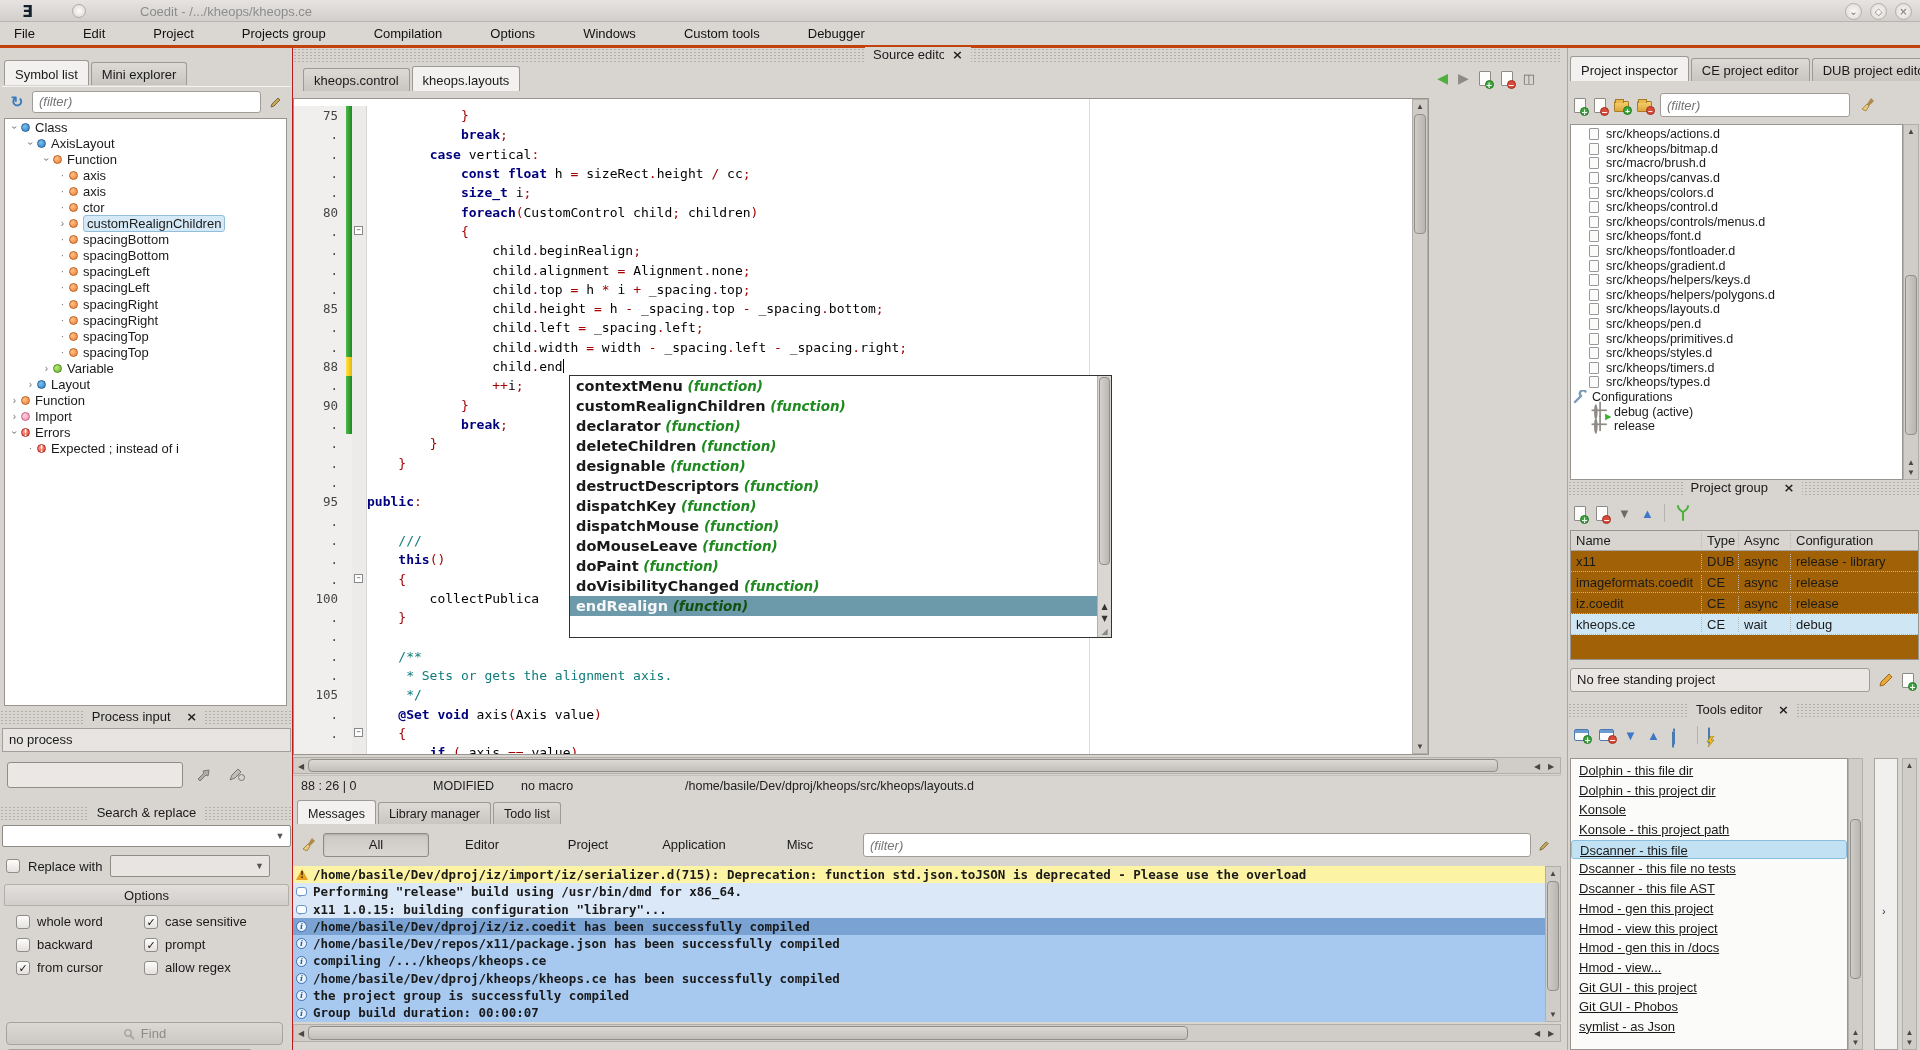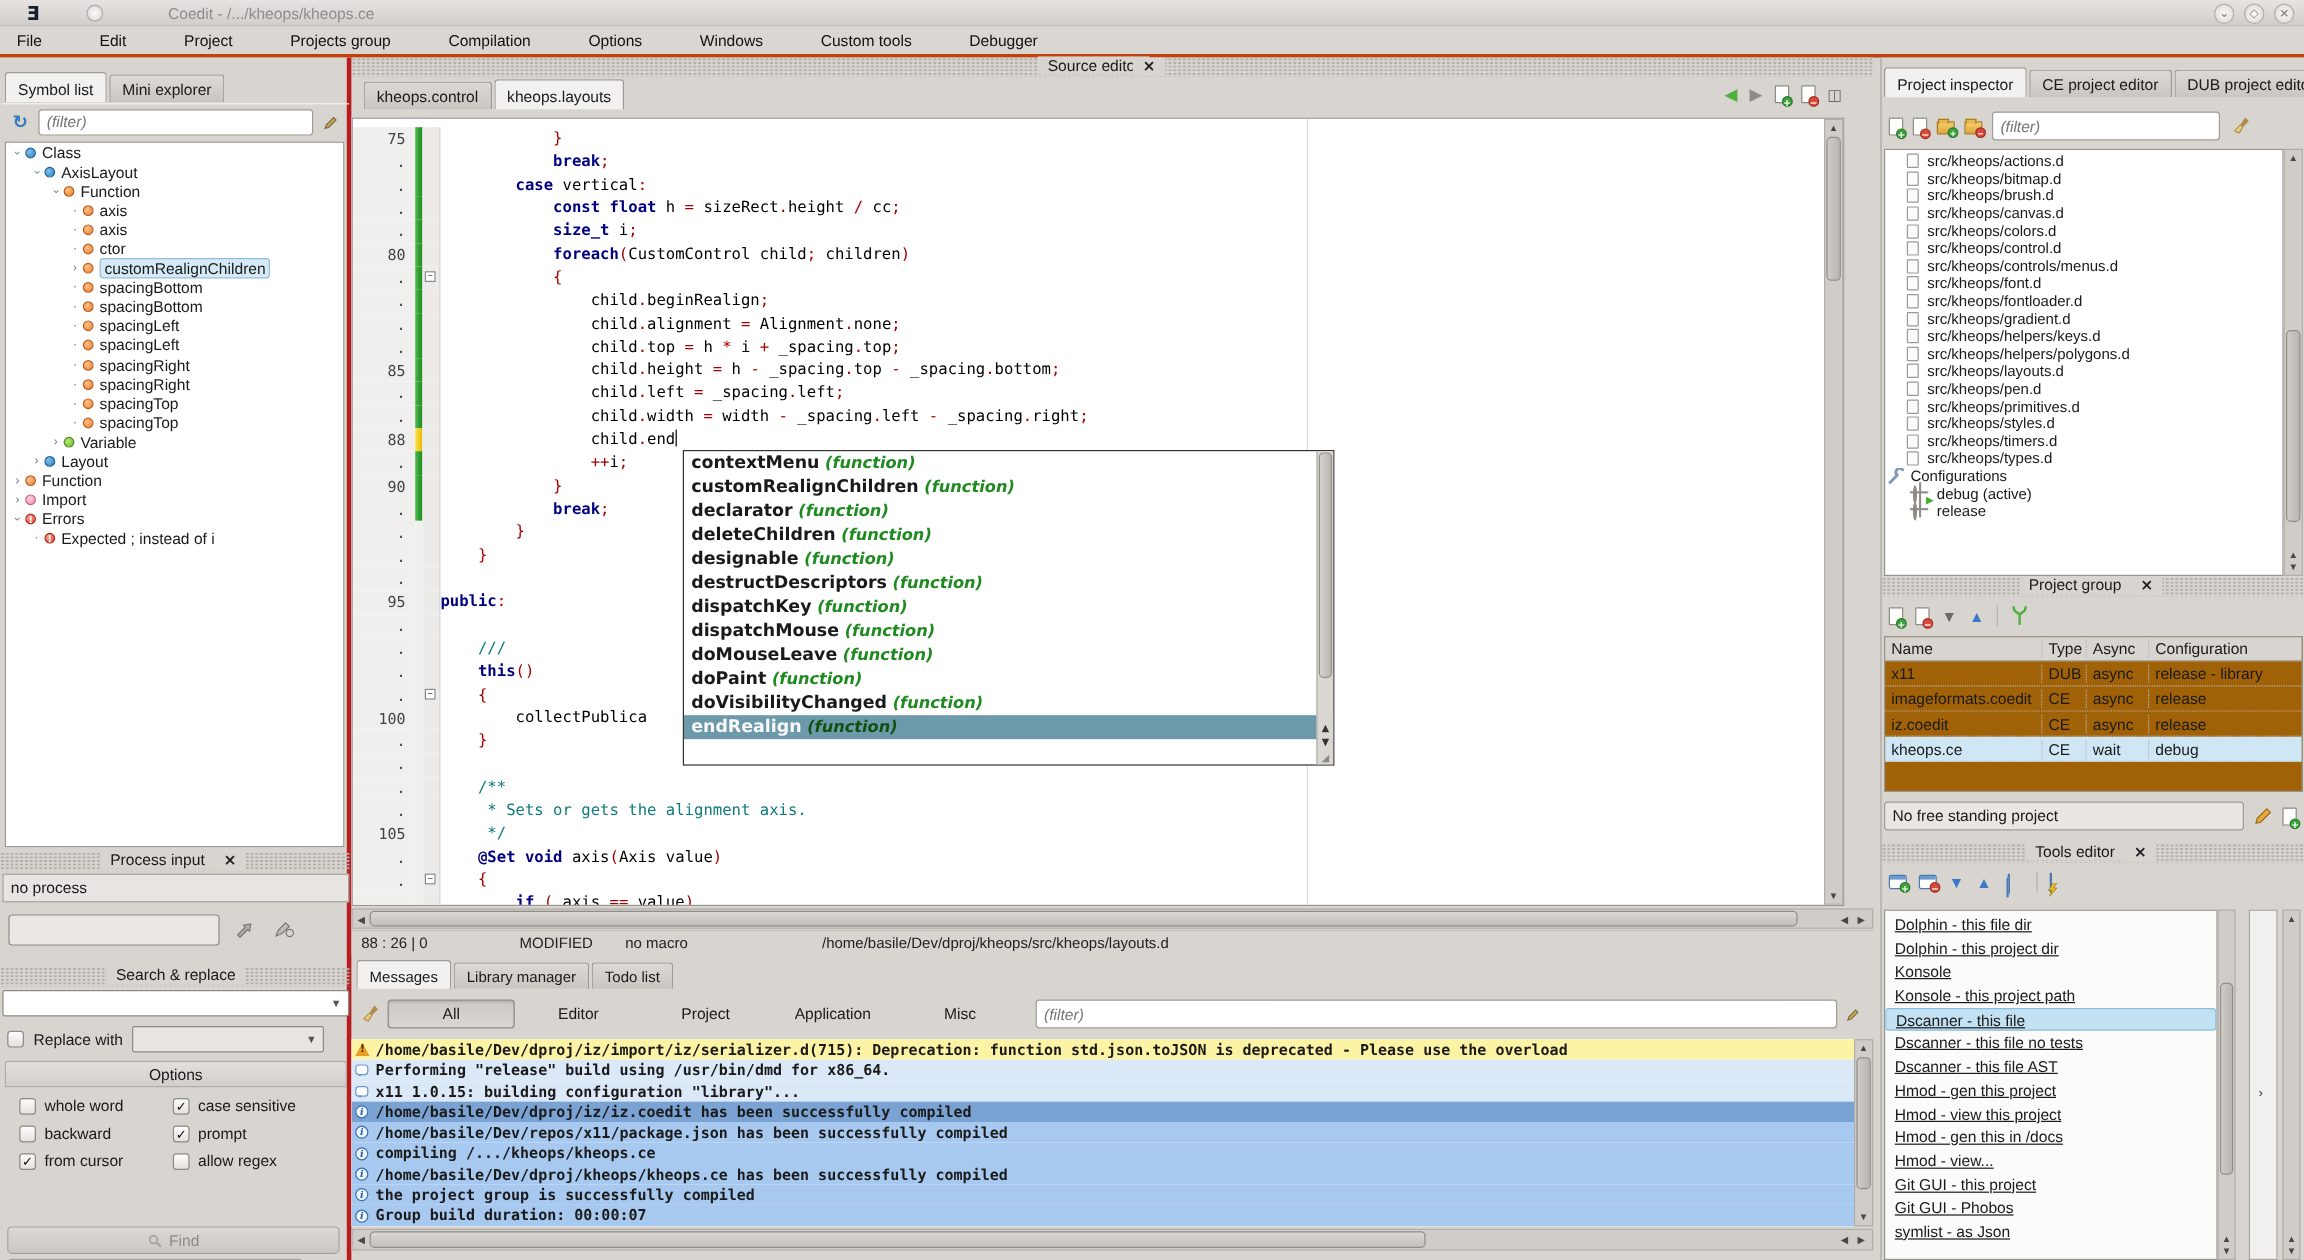--- a/index.html
+++ b/index.html
@@ -51,21 +51,21 @@
   .scroll-v { background:#d0ccc8; border:1px solid #b2aeaa; position:absolute; }
   .scroll-v .thumb { position:absolute; left:1px; right:1px; background:linear-gradient(90deg,#cfccc8,#b9b5b1);
     border:1px solid #918d89; border-radius:4px; }
   .scroll-v .sb-arr, .scroll-h .sb-arr { position:absolute; color:#4a4642; font-size:8px; text-align:center; width:100%; }
   .scroll-h { background:#d0ccc8; border:1px solid #b2aeaa; position:absolute; }
   .scroll-h .thumb { position:absolute; top:1px; bottom:1px; background:linear-gradient(#dcd9d5,#c2beba);
     border:1px solid #918d89; border-radius:4px; }
   svg { display:block; }
 
   
-  #left-panel { position:absolute; left:0; top:48px; width:293px; bottom:0; background:#d8d4d0; border-right:4px solid #b91c1c; }
+  #left-panel { position:absolute; left:0; top:48px; width:293px; bottom:0; background:#d8d4d0; border-right:1px solid #b91c1c; }
   #left-tabs { position:absolute; left:4px; top:12px; height:26px; }
   #symbol-toolbar { position:absolute; left:2px; top:38px; width:289px; height:30px; border-top:1px solid #f5f3f1; display:flex; align-items:center; gap:4px; padding:0 4px;}
   #symbol-filter { flex:1 1 auto; height:22px; }
   #symbol-tree { position:absolute; left:4px; top:70px; width:283px; height:588px; overflow:hidden;
     background:#fff; border:1px solid #989490; font-size:13px; }
   .titem { display:flex; align-items:center; height:16.1px; white-space:nowrap; }
   .titem .exp { width:11px; color:#777; font-size:10px; text-align:center; flex:none;}
   .titem .dotc { width:9px; height:9px; border-radius:50%; margin:0 5px 0 1px; flex:none; }
   .dot-blue { background:radial-gradient(circle at 35% 35%, #7ec0ee,#2f7fc1); border:1px solid #1f5f98;}
   .dot-orange { background:radial-gradient(circle at 35% 35%, #ffc08a,#ef8030); border:1px solid #b85f1d;}
@@ -91,21 +91,21 @@
   .optcell { display:flex; align-items:center; gap:7px; width:128px; }
   .findbtn { display:block; width:277px; height:23px; margin:4px 0 0 6px; border:1px solid #a6a29e; border-radius:4px;
     background:linear-gradient(#dcd9d5,#cbc7c3); color:#8e8a86; text-align:center; line-height:21px; position:relative;}
   .findbtn .bicon { display:inline-block; margin-right:6px; opacity:.6; vertical-align:-2px;}
 
   
   #center-panel { position:absolute; left:293px; top:48px; width:1268px; bottom:0; background:#d8d4d0; }
   #se-header { position:absolute; left:0; top:0; width:1268px; }
   #editor-tabs { position:absolute; left:10px; top:18px; height:32px; }
   #editor-toolbar { position:absolute; right:26px; top:22px; display:flex; gap:10px; align-items:center;}
-  #editor { position:absolute; left:0; top:50px; width:1244px; height:657px; background:#fff; border:1px solid #989490; overflow:hidden;}
+  #editor { position:absolute; left:0; top:50px; width:1136px; height:657px; background:#fff; border:1px solid #989490; overflow:hidden;}
   #code-ruler { position:absolute; left:795px; top:0; bottom:0; width:1px; background:#dcdcdc; }
   #code-lines { position:absolute; left:0; top:7px; right:16px; font:13px/19.32px "DejaVu Sans Mono",monospace; }
   .cl { display:flex; height:19.32px; }
   .cl .ln { width:52px; text-align:right; padding-right:8px; color:#444; background:#f1efed; flex:none; font-size:12.5px;}
   .cl .mark { width:6px; flex:none; background:#f1efed; }
   .cl .mark.g { background:linear-gradient(90deg,#4db84d,#1e8a1e); }
   .cl .mark.y { background:linear-gradient(90deg,#ffe24a,#e8b800); }
   .cl .foldc { width:15px; flex:none; background:#ecebe9; border-right:1px solid #d8d6d4; position:relative;}
   .cl .foldc .fbox { position:absolute; left:2px; top:4px; width:9px; height:9px; background:#fff;
     border:1px solid #888; font:7px/7px "DejaVu Sans Mono",monospace; text-align:center; color:#333;}
@@ -813,21 +813,21 @@
       <div class="fitem">
         <span class="fdoc"></span>
         <span>src/kheops/actions.d</span>
       </div>
       <div class="fitem">
         <span class="fdoc"></span>
         <span>src/kheops/bitmap.d</span>
       </div>
       <div class="fitem">
         <span class="fdoc"></span>
-        <span>src/kheops/brush.d</span>
+        <span>src/macro/brush.d</span>
       </div>
       <div class="fitem">
         <span class="fdoc"></span>
         <span>src/kheops/canvas.d</span>
       </div>
       <div class="fitem">
         <span class="fdoc"></span>
         <span>src/kheops/colors.d</span>
       </div>
       <div class="fitem">

